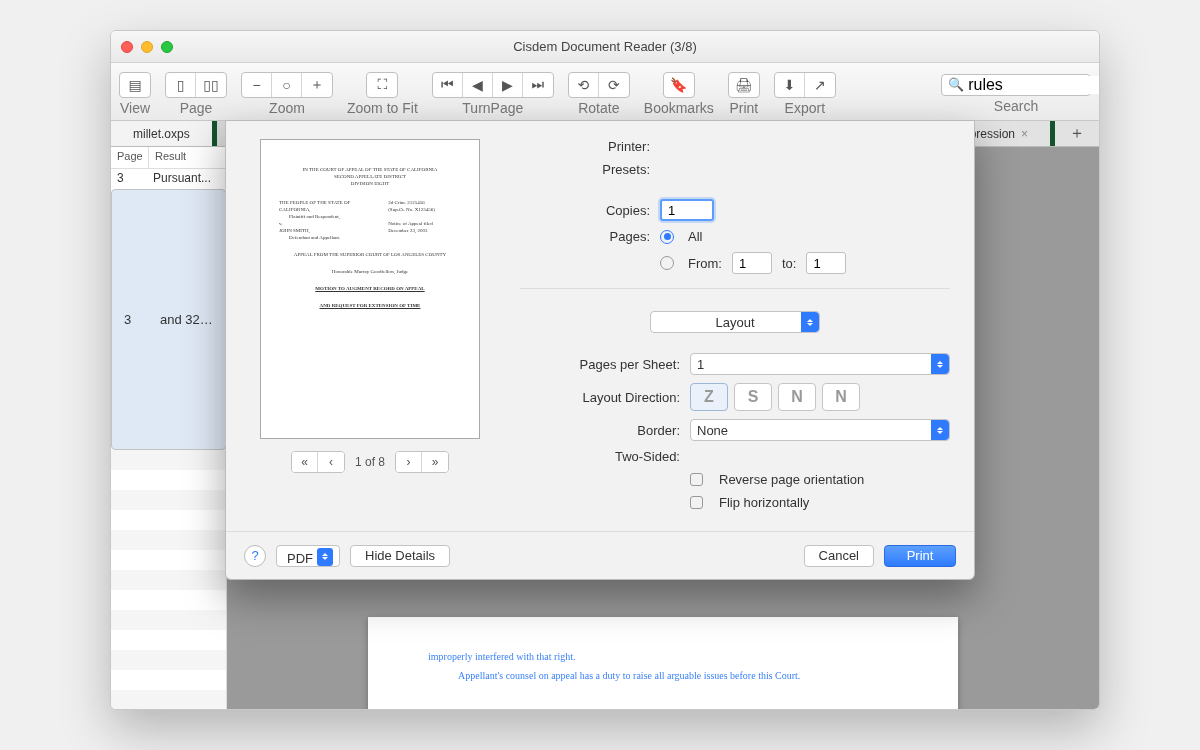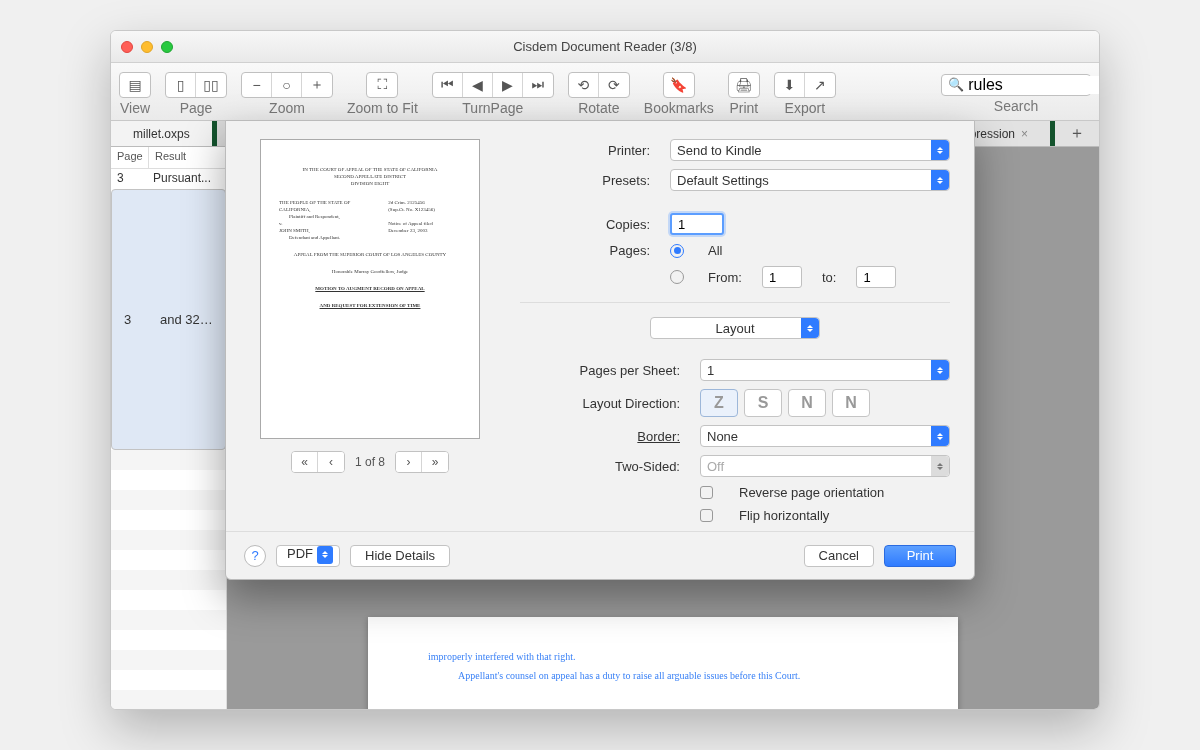--- a/index.html
+++ b/index.html
@@ -91,51 +91,51 @@
   .preview-col{ width:240px; display:flex; flex-direction:column; align-items:center;}
   .preview-pg{ width:220px; height:300px; background:#fff; border:1px solid #aaa; padding:26px 18px 10px; font-size:5px; font-family:"Times New Roman",serif; color:#333; text-align:center; line-height:1.4;}
   .preview-pg .blk{ text-align:left; margin-top:12px; display:flex; justify-content:space-between; font-size:5px;}
   .preview-pg .mid{ margin-top:10px; font-size:5px;}
   .preview-pg .ul{ text-decoration:underline; font-weight:bold; margin-top:10px; font-size:5px;}
   .pgnav{ display:flex; align-items:center; gap:10px; margin-top:12px; font-size:12px; color:#555;}
   .seg{ display:flex; border:1px solid #c2c2c2; border-radius:4px; overflow:hidden; background:#fff;}
   .seg button{ background:#fff; border:0; border-right:1px solid #d5d5d5; width:26px; height:20px; color:#555; font-size:12px;}
   .seg button:last-child{border-right:0;}
   .settings-col{ flex:1; display:flex; flex-direction:column; gap:8px; font-size:13px;}
-  .row{ display:flex; align-items:center; gap:20px; }
+  .row{ display:flex; align-items:center; gap:10px; }
   .row label{ width:130px; text-align:right; color:#333;}
   select, .sel{
     flex:1; height:22px; border:1px solid #c3c3c3; border-radius:4px;
     background:#fff; padding:0 6px; font-size:13px;
     position:relative; display:flex; align-items:center;
   }
   .sel.small{ flex:0 0 170px; }
   .caret{ position:absolute; right:0; top:0; bottom:0; width:18px; background:#2f7bff; border-radius:0 4px 4px 0; display:flex; flex-direction:column; align-items:center; justify-content:center;}
   .caret::before{ content:""; border:3px solid transparent; border-bottom-color:#fff; margin-bottom:1px;}
   .caret::after{ content:""; border:3px solid transparent; border-top-color:#fff;}
   .caret.grey{ background:#dcdcdc;}
   .caret.grey::before{border-bottom-color:#777;}
   .caret.grey::after{border-top-color:#777;}
   .numfield{ width:54px; height:22px; border:1px solid #c0c0c0; border-radius:3px; padding:0 6px; font-size:13px;}
   .numfield.focus{ border:2px solid #5b9dff; box-shadow:0 0 0 2px rgba(91,157,255,.3);}
   .radio{ width:14px; height:14px; border-radius:50%; border:1px solid #999; display:inline-flex; align-items:center; justify-content:center; margin-right:4px;}
   .radio.on{ border-color:#2f7bff;}
   .radio.on::after{ content:""; width:7px; height:7px; border-radius:50%; background:#2f7bff;}
   .chk{ width:13px; height:13px; border:1px solid #999; border-radius:3px; display:inline-block; margin-right:6px; vertical-align:middle;}
   .divider{ border-top:1px solid #ddd; margin:6px 0;}
-  .section-sel{ display:flex; justify-content:center;}
+  .section-sel{ display:flex; justify-content:center;margin-top:8px;}
   .dirbtns{ display:flex; gap:6px;}
   .dirbtn{ width:38px; height:28px; border:1px solid #c5c5c5; border-radius:4px; background:#fff; display:flex; align-items:center; justify-content:center; color:#999; font-weight:bold; font-size:16px;}
   .dirbtn.on{ border-color:#9db7d9; background:#eaf1fb;}
   .dim{ color:#aaa;}
   .dfooter{ height:48px; border-top:1px solid #ddd; display:flex; align-items:center; padding:0 18px; gap:10px;}
   .helpbtn{ width:22px; height:22px; border:1px solid #bbb; border-radius:50%; color:#2f7bff; display:flex; align-items:center; justify-content:center; font-size:13px; background:#fff;}
   .macbtn{ height:22px; border:1px solid #c3c3c3; border-radius:4px; background:#fff; padding:0 14px; font-size:13px; color:#333;}
   .macbtn.primary{ background:linear-gradient(#5da0ff,#2f7bff); color:#fff; border-color:#2a6be0; min-width:72px;}
-  .pdfsel{ height:22px; border:1px solid #c3c3c3; border-radius:4px; background:#fff; padding:0 6px 0 10px; display:flex; align-items:flex-start; gap:4px; position:relative;}
+  .pdfsel{ height:22px; border:1px solid #c3c3c3; border-radius:4px; background:#fff; padding:0 6px 0 10px; display:flex; align-items:flex-end; gap:4px; position:relative;}
   .pdfsel .caret{ position:static; width:16px; border-radius:3px; height:18px;}
   .spacer{flex:1;}
 </style>
 </head>
 <body>
 
 <div class="window">
   <div class="titlebar">
     <div class="traffic">
       <div class="tl red"></div>
@@ -295,31 +295,23 @@
         <div class="seg">
           <button>›</button>
           <button>»</button>
         </div>
       </div>
     </div>
 
     <div class="settings-col">
       <div class="row">
         <label>Printer:</label>
-        <div class="sel">
-          <span>Send to Kindle</span>
-            <div class="caret"></div>
-        </div>
       </div>
       <div class="row">
         <label>Presets:</label>
-        <div class="sel">
-          <span>Default Settings</span>
-            <div class="caret"></div>
-        </div>
       </div>
       <div style="height:6px;"></div>
       <div class="row">
         <label>Copies:</label>
         <input class="numfield focus" value="1" style="">
       </div>
       <div class="row">
         <label>Pages:</label>
         <span class="radio on"></span>
         <span>All</span>
@@ -350,32 +342,28 @@
       <div class="row">
         <label style="width:160px;" class="dim">Layout Direction:</label>
         <div class="dirbtns">
           <div class="dirbtn on">Z</div>
           <div class="dirbtn">S</div>
           <div class="dirbtn">N</div>
           <div class="dirbtn">N</div>
         </div>
       </div>
       <div class="row">
-        <label style="width:160px;text-decoration:underline;">Border:</label>
+        <label style="width:160px;">Border:</label>
         <div class="sel">
           <span>None</span>
             <div class="caret"></div>
         </div>
       </div>
       <div class="row">
         <label style="width:160px;" class="dim">Two-Sided:</label>
-        <div class="sel" style="color:#aaa;">
-          <span>Off</span>
-            <div class="caret grey"></div>
-        </div>
       </div>
       <div class="row">
           <label style="width:160px;"></label>
         <span class="chk"></span>
         <span>Reverse page orientation</span>
       </div>
       <div class="row">
           <label style="width:160px;"></label>
         <span class="chk"></span>
         <span>Flip horizontally</span>

